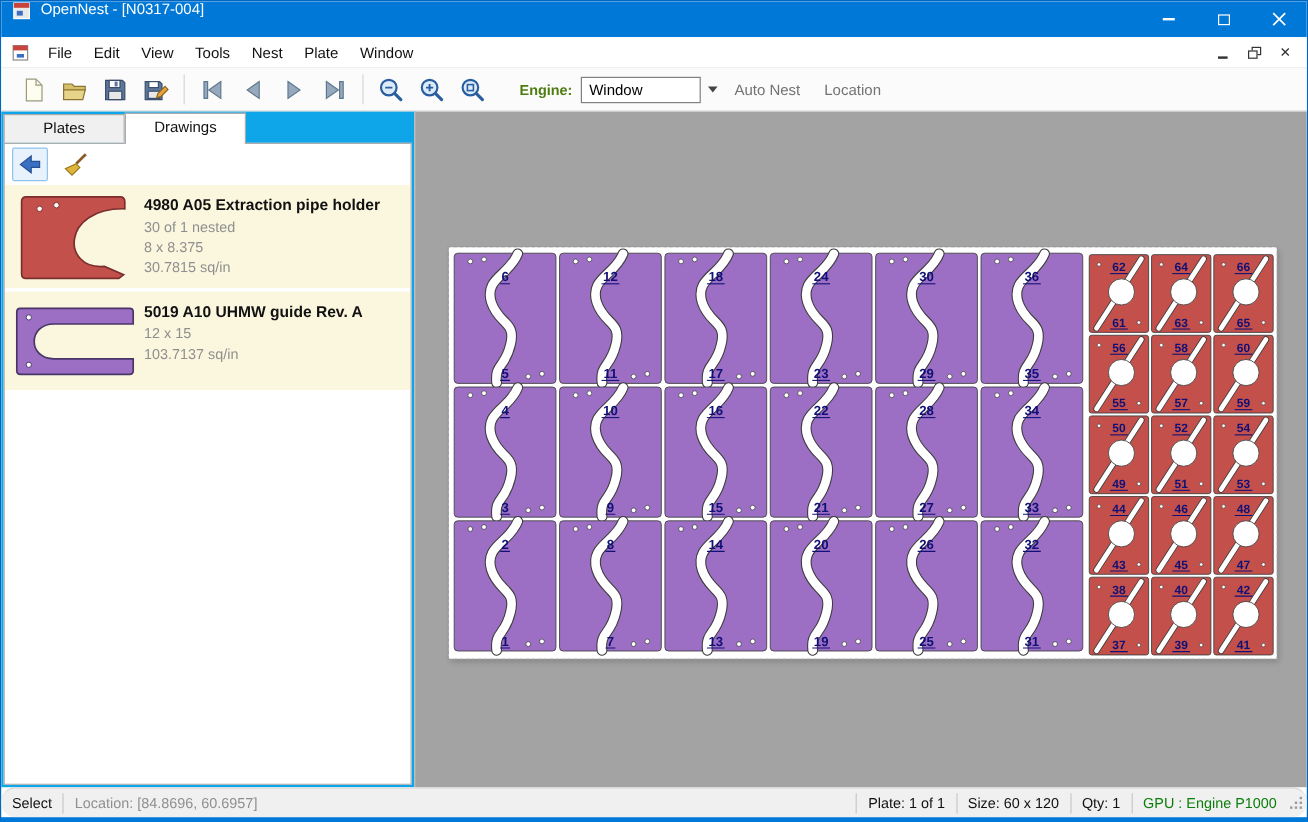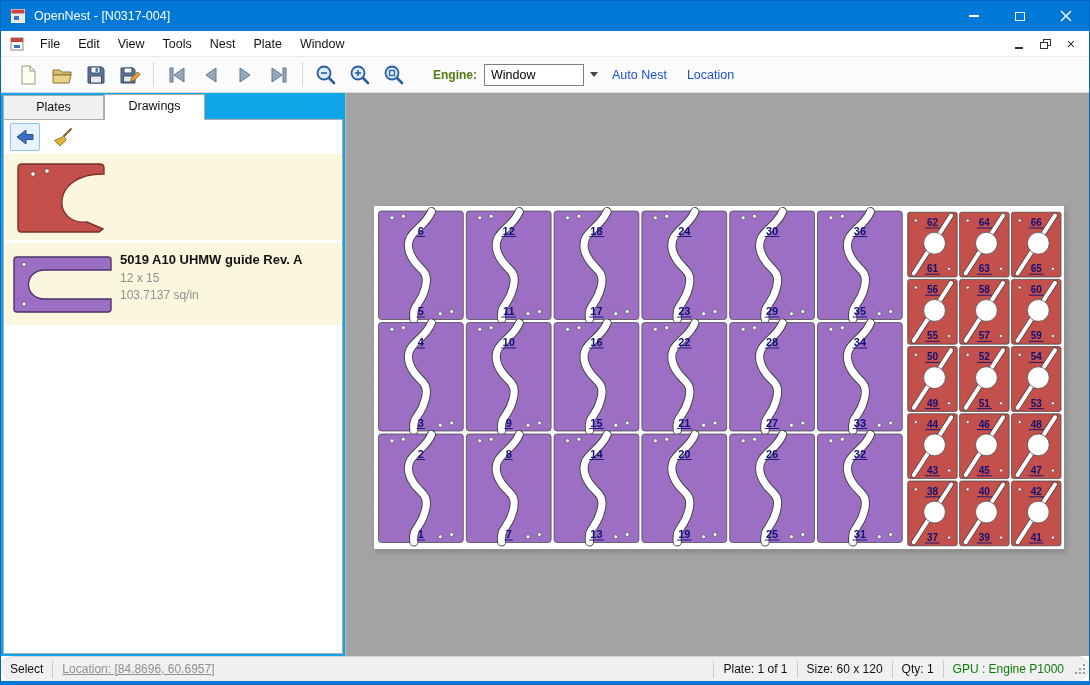--- a/index.html
+++ b/index.html
@@ -5,21 +5,21 @@
   * { margin:0; padding:0; box-sizing:border-box; }
   html,body { background:#555; }
   body { font-family:"Liberation Sans","DejaVu Sans",sans-serif; }
   svg { display:block; }
 
   .window { width:1090px; height:685px; display:flex; flex-direction:column;
             background:#fff; border:1px solid #0067c0; border-bottom:4px solid #0078d7;
             position:relative; overflow:hidden; }
 
   
-  .titlebar { flex:0 0 30px; background:#0078d7; display:flex; align-items:center; color:#fff; }
+  .titlebar { flex:0 0 30px; background:#0078d7; display:flex; align-items:flex-start; color:#fff; }
   .titlebar .app-icon { margin-left:9px; }
   .titlebar .title { margin-left:8px; font-size:12.5px; }
   .win-controls { margin-left:auto; display:flex; height:100%; }
   .win-btn { width:46px; height:100%; display:flex; align-items:center; justify-content:center; }
   .glyph-min { width:10px; height:1.5px; background:#fff; }
   .glyph-max { width:10px; height:9px; border:1.4px solid #fff; }
 
   
   .menubar { flex:0 0 26px; background:#fff; display:flex; align-items:center; border-bottom:1px solid #ececec; padding-left:8px; }
   .menubar .doc-icon { margin-right:6px; }
@@ -34,21 +34,21 @@
 
   
   .toolbar { flex:0 0 36px; background:#fbfbfb; border-bottom:1px solid #d8d8d8;
              display:flex; align-items:center; padding:0 10px; }
   .tb-btn { width:34px; height:30px; display:flex; align-items:center; justify-content:center; border-radius:2px; }
   .tb-sep { width:1px; height:25px; background:#d6d6d6; margin:0 6px; }
   .engine-label { font-weight:bold; font-size:12px; margin:0 7px 0 22px; color:#4d7c0f; }
   .combo { width:100px; height:22px; border:1px solid #808080; background:#fff; display:flex; align-items:center; font-size:12.5px; padding-left:6px; }
   .combo-arrow { width:16px; height:20px; margin-left:2px; display:flex; align-items:center; justify-content:center; }
   .combo-arrow::after { content:""; border-left:4px solid transparent; border-right:4px solid transparent; border-top:5px solid #444; }
-  .tb-text-btn { font-size:12.5px; color:#1d4ed8; padding:7px 10px; }
+  .tb-text-btn { font-size:12.5px; color:#737373; padding:7px 10px; }
 
   
   .main { flex:1; display:flex; min-height:0; }
 
   .left-panel { flex:0 0 345px; width:345px; background:#0ea5e9; display:flex; flex-direction:column; border-right:1px solid #bcbcbc; }
   .tab-strip { flex:0 0 26px; display:flex; align-items:flex-end; padding-left:2px; }
   .tab { width:101px; text-align:center; font-size:12.5px; color:#111; border:1px solid #acacac; border-bottom:none;
          background:#f0f0f0; padding:4px 0 4px 0; height:24px; }
   .tab.active { background:#fff; height:26px; margin-bottom:-1px; z-index:2; position:relative; }
   .tab-page { flex:1; background:#fff; border:1px solid #acacac; margin:0 2px 2px 2px; display:flex; flex-direction:column; overflow:hidden; }
@@ -66,21 +66,21 @@
   .canvas { flex:1; background:#a3a3a3; position:relative; overflow:hidden; }
   .plate { position:absolute; left:28px; top:113px; width:690px; height:343px; background:#fff;
            outline:1px dashed #9a9a9a; box-shadow:2px 3px 5px rgba(0,0,0,0.18); }
   .plate svg { width:690px; height:343px; }
 
   
   .statusbar { flex:0 0 25px; background:#f0f0f0; border-top:1px solid #d4d4d4; display:flex; align-items:center; font-size:12px; color:#111;border-radius:12px; }
   .sb-item { padding:0 9px; white-space:nowrap; }
   .sb-sep { width:1px; height:17px; background:#c9c9c9; }
   .sb-spacer { flex:1; }
-  .location { color:#8f8f8f;text-decoration:underline; }
+  .location { color:#8f8f8f; }
   .gpu { color:#0b7d0b; }
   .grip { width:14px; height:18px; position:relative; margin-right:2px; }
   .grip i { position:absolute; width:2px; height:2px; background:#9a9a9a; }
 </style>
 </head>
 <body>
 
 <div class="window">
 
   <div class="titlebar">
@@ -246,20 +246,26 @@
         </div>
         <div class="drawing-list" id="drawing-list">
             <div class="drawing-item">
               <div class="thumb">
                 <svg width="100" height="76" viewBox="0 0 100 76">
   <path d="M7,9 Q7,5 11,5 L89,5 Q93,5 93,9 L93,15 C40,14 40,66 76,63 L92,70 L88,73 L10,73 Q7,73 7,69 Z" fill="#c3504b" stroke="#7a2f2c" stroke-width="1.4"></path>
   <circle cx="22" cy="15" r="2.3" fill="#fff" stroke="#7a2f2c" stroke-width="0.8"></circle>
   <circle cx="36" cy="12" r="2.3" fill="#fff" stroke="#7a2f2c" stroke-width="0.8"></circle>
                 </svg>
               </div>
+              <div class="d-info">
+                <div class="d-title">4980 A05 Extraction pipe holder</div>
+                <div class="d-line">30 of 1 nested</div>
+                <div class="d-line">8 x 8.375</div>
+                <div class="d-line">30.7815 sq/in</div>
+              </div>
             </div>
             <div class="drawing-item">
               <div class="thumb">
                 <svg width="104" height="62" viewBox="0 0 104 62">
   <path d="M5,7 Q5,4 8,4 L99,4 Q102,4 102,7 L102,17 L36,17 C14,17 14,46 36,46 L102,46 L102,56 Q102,59 99,59 L8,59 Q5,59 5,56 Z" fill="#9c6fc5" stroke="#4a3568" stroke-width="1.4"></path>
   <circle cx="15" cy="11.5" r="2.2" fill="#fff" stroke="#4a3568" stroke-width="0.8"></circle>
   <circle cx="15" cy="51" r="2.2" fill="#fff" stroke="#4a3568" stroke-width="0.8"></circle>
                 </svg>
               </div>
               <div class="d-info">

